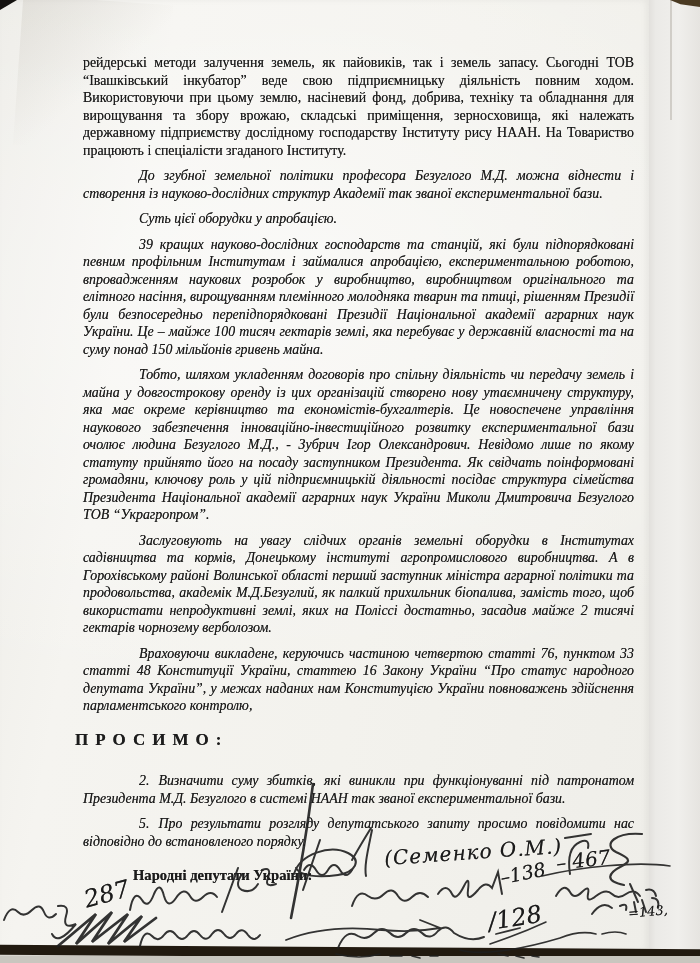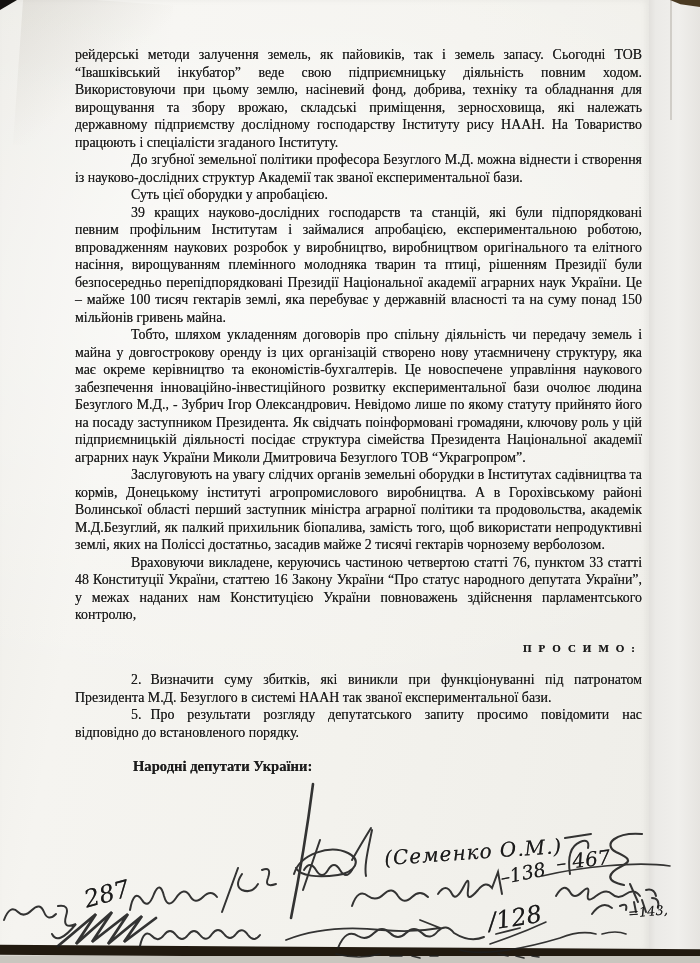--- a/index.html
+++ b/index.html
@@ -48,25 +48,25 @@
     background:#c9c6bf;
   }
   
   .textblock{
     position:absolute;left:75px;top:46px;width:567px;
     color:#1c1c1c;
     font-size:13.9px;line-height:17.5px;
     text-align:justify;
     text-shadow:0 0 .6px rgba(25,25,25,.75);
   }
-  .para{margin:0;}
-  .para.indent{text-indent:56px;}
+  .para{margin:8px;}
+  .para.indent{text-indent:56px;font-style:italic;}
   .prosymo{
-    margin:16px 0 14px 0;text-align:right;font-weight:bold;
-    letter-spacing:7px;font-size:11px;text-indent:0;
+    margin:16px 0 24px 0;text-align:left;font-weight:bold;
+    letter-spacing:7px;font-size:17px;text-indent:0;
   }
   .item-num{margin-right:9px;}
   .sig-caption{
     margin:17px 0 0 58px;font-weight:bold;font-size:14.6px;text-align:left;
   }
   
   .signatures{
     position:absolute;left:0;top:778px;width:700px;height:185px;
     pointer-events:none;
   }

